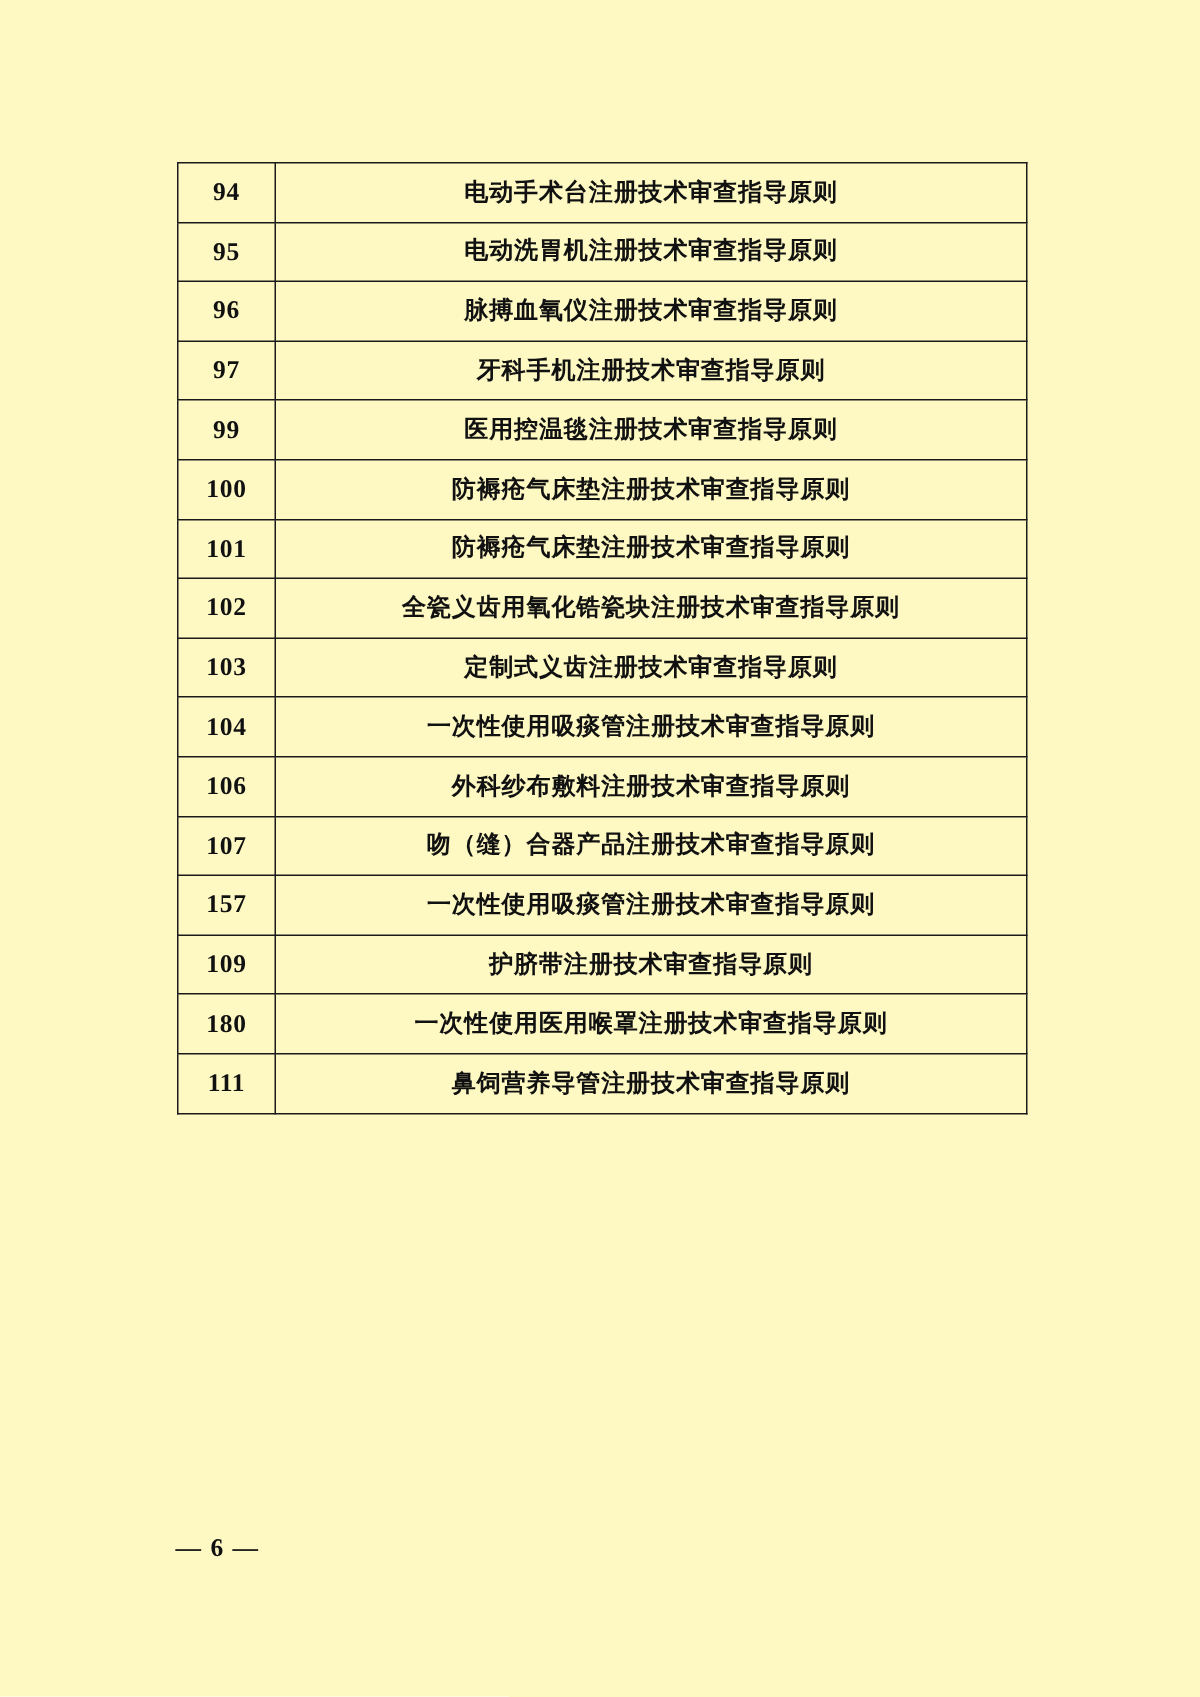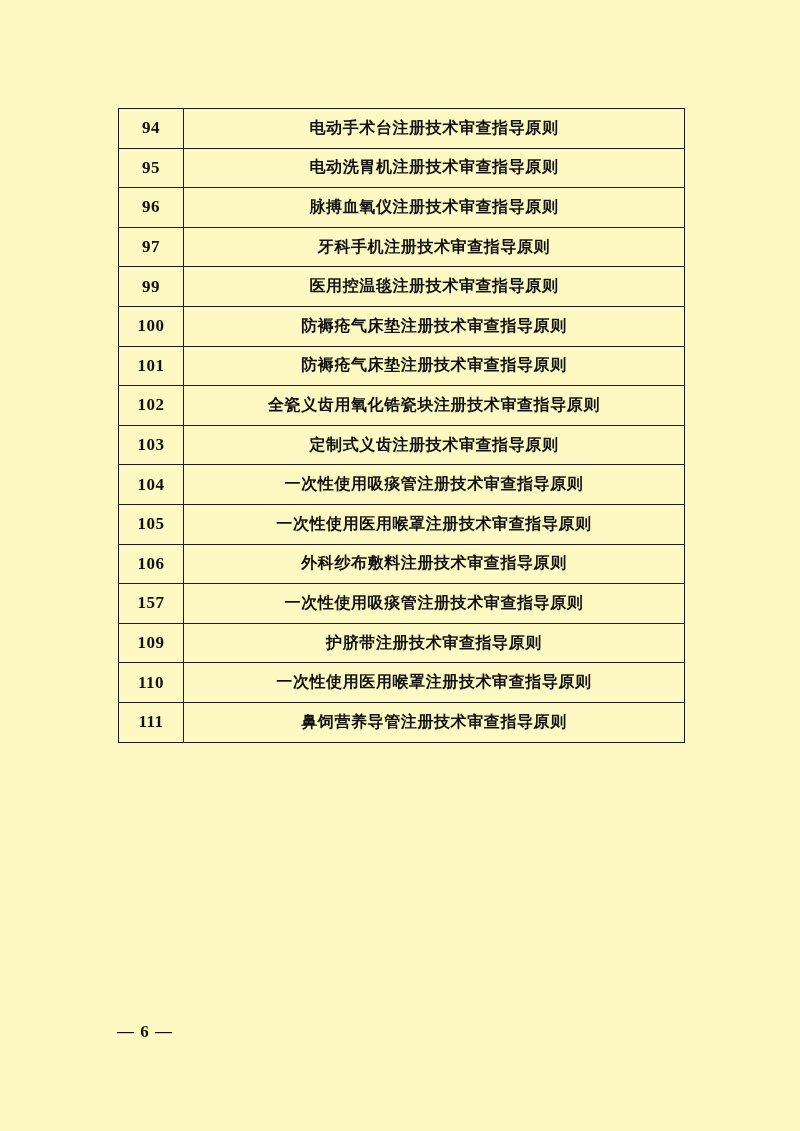--- a/index.html
+++ b/index.html
@@ -111,37 +111,37 @@
         </tr>
         <tr>
           <td class="num-cell">103</td>
           <td class="title-cell">定制式义齿注册技术审查指导原则</td>
         </tr>
         <tr>
           <td class="num-cell">104</td>
           <td class="title-cell">一次性使用吸痰管注册技术审查指导原则</td>
         </tr>
         <tr>
-          <td class="num-cell">105</td>
-          <td class="title-cell">一次性使用医用喉罩注册技术审查指导原则</td>
+          <td class="num-cell">106</td>
+          <td class="title-cell">外科纱布敷料注册技术审查指导原则</td>
         </tr>
         <tr>
-          <td class="num-cell">106</td>
-          <td class="title-cell">外科纱布敷料注册技术审查指导原则</td>
+          <td class="num-cell">107</td>
+          <td class="title-cell">吻（缝）合器产品注册技术审查指导原则</td>
         </tr>
         <tr>
           <td class="num-cell">157</td>
           <td class="title-cell">一次性使用吸痰管注册技术审查指导原则</td>
         </tr>
         <tr>
           <td class="num-cell">109</td>
           <td class="title-cell">护脐带注册技术审查指导原则</td>
         </tr>
         <tr>
-          <td class="num-cell">110</td>
+          <td class="num-cell">180</td>
           <td class="title-cell">一次性使用医用喉罩注册技术审查指导原则</td>
         </tr>
         <tr>
           <td class="num-cell">111</td>
           <td class="title-cell">鼻饲营养导管注册技术审查指导原则</td>
         </tr>
       </tbody>
     </table>
   </div>
 

